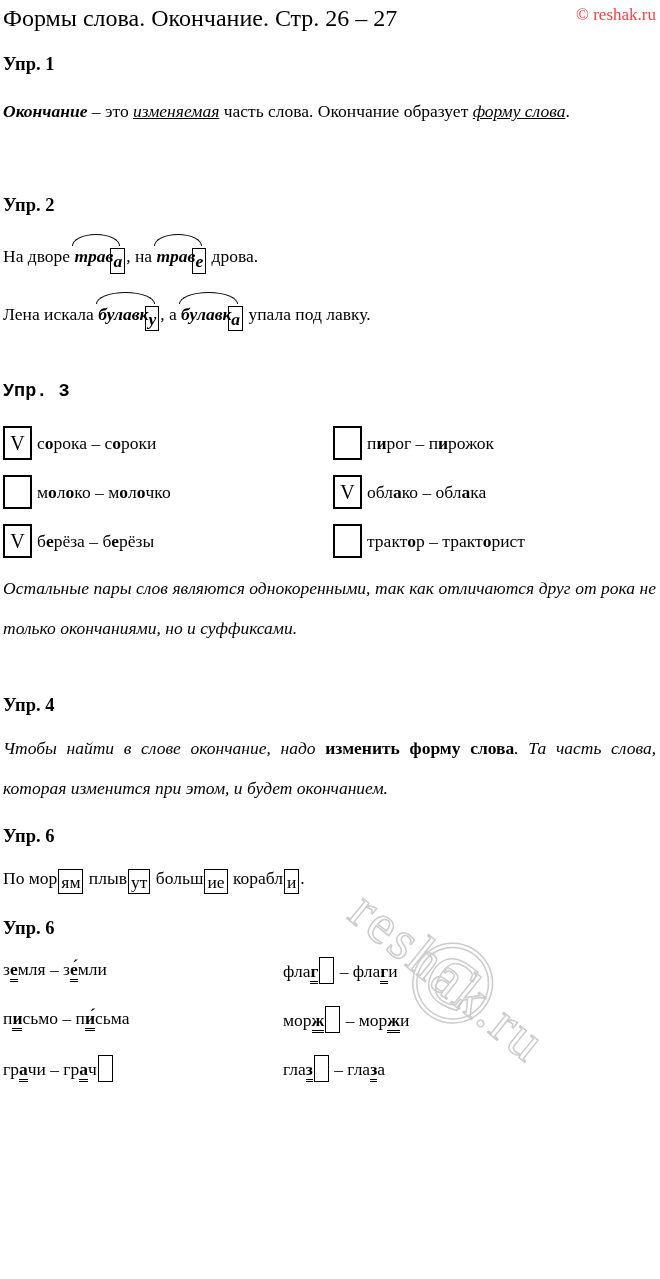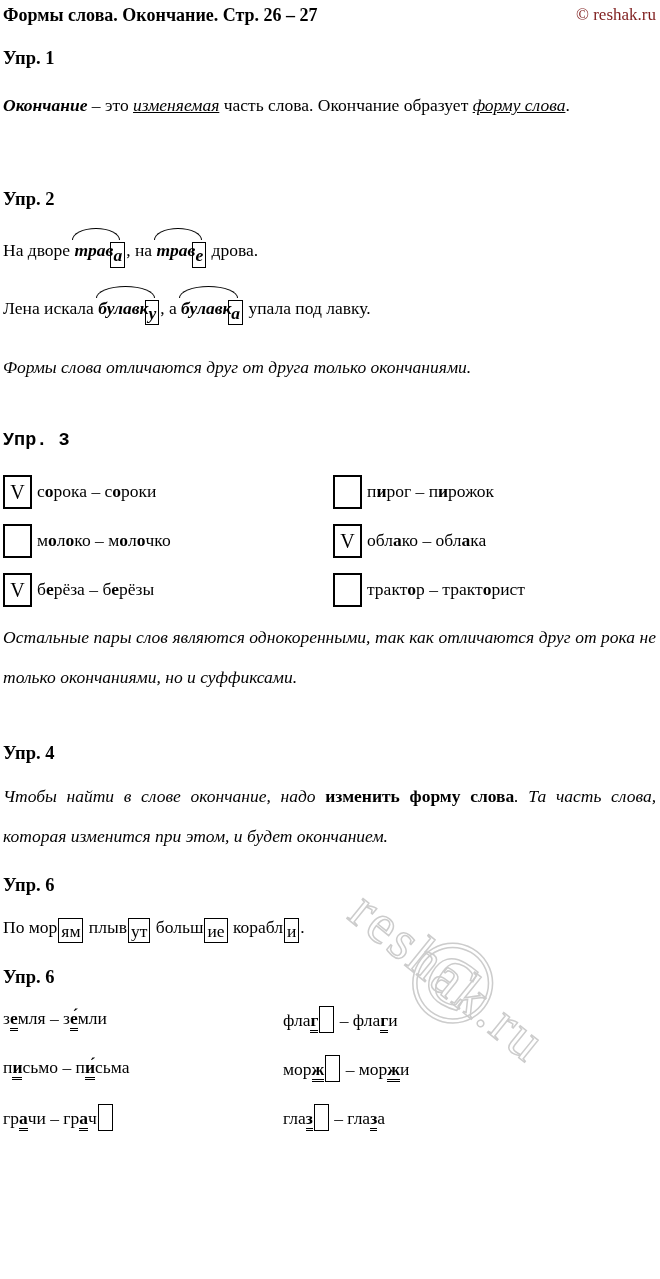--- a/index.html
+++ b/index.html
@@ -5,21 +5,21 @@
   html,body{margin:0;padding:0;background:#ffffff;}
   body{
     width:660px;min-height:1279px;
     font-family:"Liberation Serif","DejaVu Serif",serif;
     font-size:17.5px;color:#000;position:relative;overflow:hidden;
     box-sizing:border-box;padding:5px 4px 10px 3px;
   }
   .content{position:relative;z-index:1;}
   
   .hdr{display:flex;justify-content:space-between;align-items:flex-start;}
-  .hdr .title{font-weight:bold;font-size:18px;}
+  .hdr .title{font-weight:normal;font-size:24px;}
   .hdr .copy{font-size:17px;color:#2222aa;text-decoration:none;}
   
   .exh{font-weight:bold;font-size:18.5px;}
   
   .para{line-height:2.3;text-align:justify;}
   .ital{font-style:italic;}
   .line{line-height:1.4;}
   
   .bi{font-weight:bold;font-style:italic;}
   .iu{font-style:italic;text-decoration:underline;}
@@ -80,30 +80,29 @@
 </head>
 <body>
 
 <div class="wm wm-text" style="-webkit-text-stroke: 1.5px rgb(204, 204, 204);">reshak.ru</div>
 <div class="wm wm-sym" style="-webkit-text-stroke: 1.5px rgb(204, 204, 204);">©</div>
 
 <div class="content">
 
   <div class="hdr">
     <span class="title">Формы слова. Окончание. Стр. 26 – 27</span>
-    <a class="copy" href="#" style="color: #7f1d1d;">© reshak.ru</a>
+    <a class="copy" href="#" style="color: #ef4444;">© reshak.ru</a>
   </div>
 
   <div id="ex1h" class="exh">Упр. 1</div>
   <p id="ex1p" class="para"><span class="bi">Окончание</span><span> – это </span><span class="iu">изменяемая</span><span> часть слова. Окончание образует </span><span class="iu">форму слова</span><span>.</span></p>
 
   <div id="ex2h" class="exh">Упр. 2</div>
   <div id="ex2l1" class="arc-line"><span>На дворе </span><span class="root">трав</span><span class="wend">а</span><span>, на </span><span class="root">трав</span><span class="wend">е</span><span> дрова.</span></div>
   <div id="ex2l2" class="arc-line"><span>Лена искала </span><span class="root">булавк</span><span class="wend">у</span><span>, а </span><span class="root">булавк</span><span class="wend">а</span><span> упала под лавку.</span></div>
-  <div id="ex2note" class="ital">Формы слова отличаются друг от друга только окончаниями.</div>
 
   <div id="ex3h" class="exh">Упр. 3</div>
   <div id="ex3grid" class="grid3">
     <div class="pair-row">
       <span class="checkbox">
           <span>V</span>
         </span>
       <span class="pair-text"><span>с</span><span class="rb">о</span><span>рока – с</span><span class="rb">о</span><span>роки</span></span>
     </div>
     <div class="pair-row">

